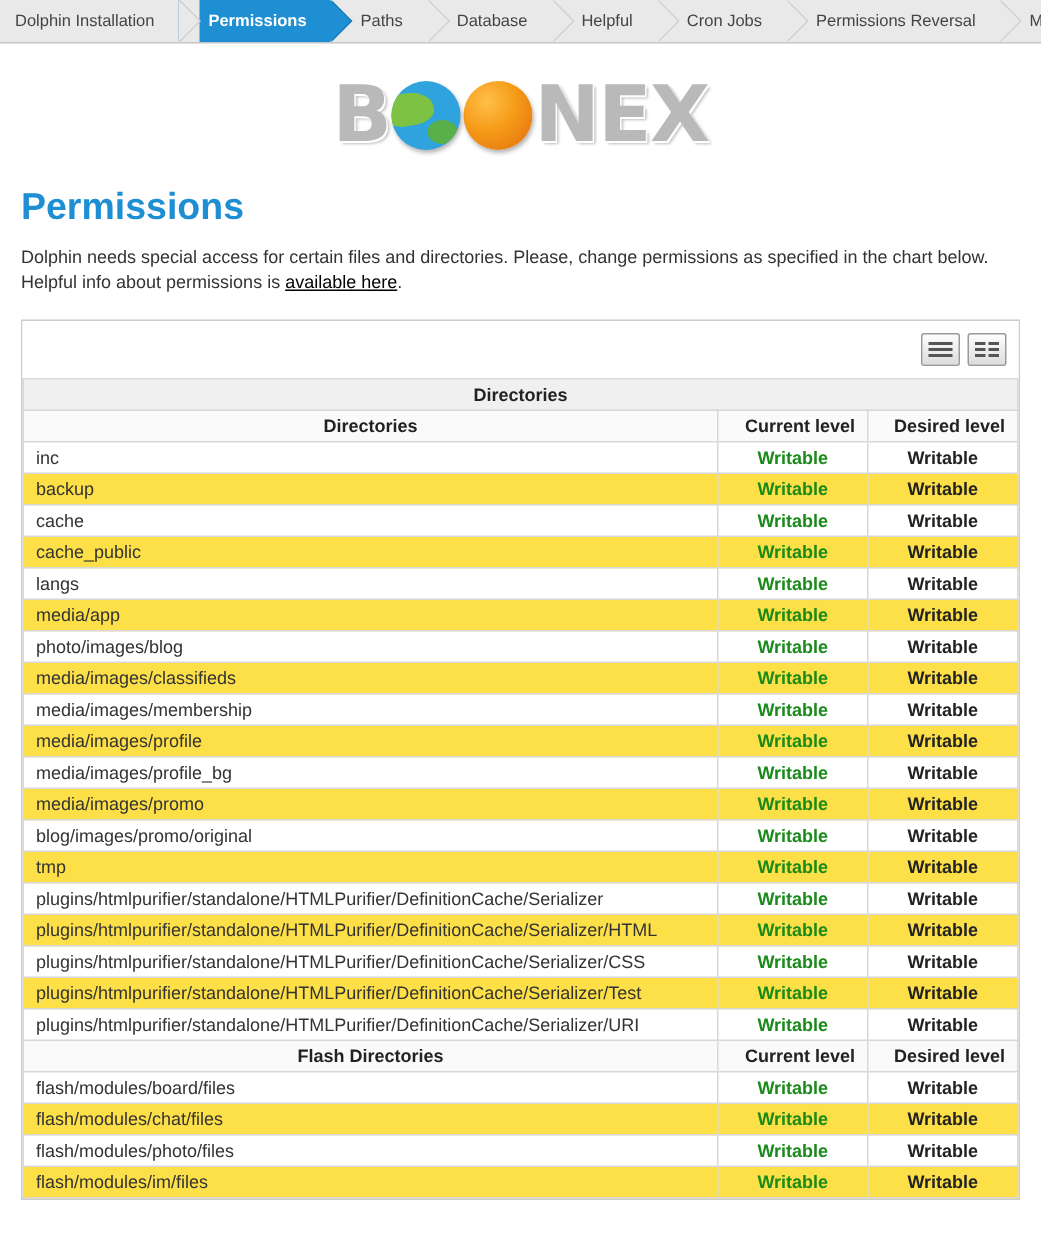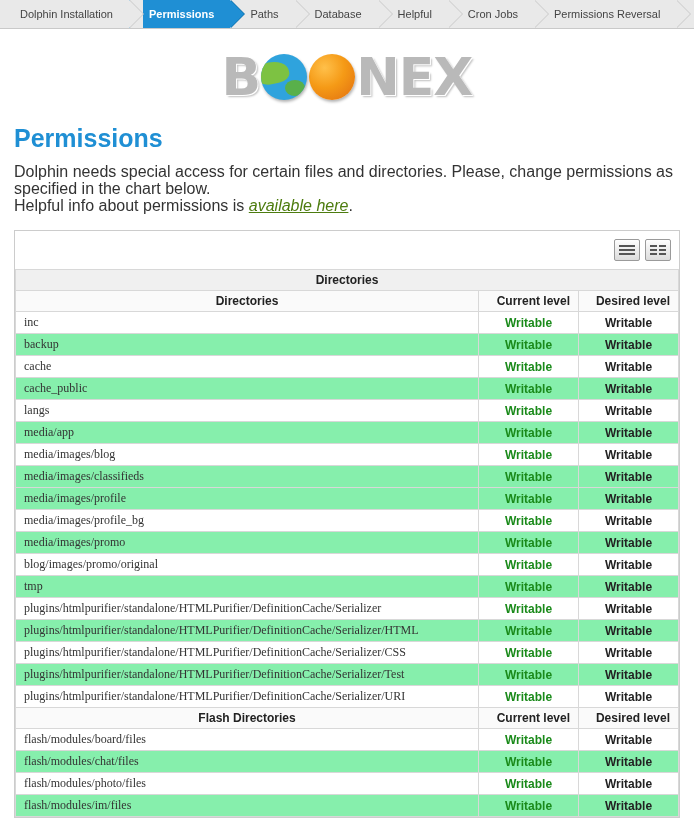--- a/index.html
+++ b/index.html
@@ -25,21 +25,21 @@
   .step {
     position: relative;
     display: flex;
     align-items: center;
     padding: 0 16px 0 20px;
     font-size: 11px;
     color: #444;
     background: #e9e9e9;
     white-space: nowrap;
   }
-  .step:first-child { }
+  .step:first-child { padding-left: 10px; }
   .step .arrow-r {
     position: absolute;
     right: -14px;
     top: 0;
     width: 0; height: 0;
     border-top: 14.5px solid transparent;
     border-bottom: 14.5px solid transparent;
     border-left: 14px solid #e9e9e9;
     z-index: 2;
   }
@@ -126,26 +126,26 @@
 
   
   .content { padding: 0 14px; }
   h1.page-title {
     color: #1f8fd4;
     font-size: 25px;
     margin: 0 0 10px 0;
     font-weight: bold;
   }
   .intro {
-    font-size: 16px;
+    font-size: 12px;
     line-height: 17px;
     color: #333;
     margin-bottom: 16px;
   }
-  .intro a { color: #4d7c0f; font-style: italic; }
+  .intro a { color: #000000; }
 
   
   .panel {
     border: 1px solid #cccccc;
     background: #ffffff;
   }
   .panel-toolbar {
     height: 38px;
     display: flex;
     align-items: center;
@@ -193,35 +193,35 @@
     background: #f0f0f0;
     color: #222;
   }
   .col-head td {
     text-align: right;
     font-weight: bold;
     background: #fafafa;
     color: #222;
   }
   .col-head td.dir-col { text-align: center; }
-  td.dir { text-align: left; color: #333; font-family: Liberation Serif, serif; }
+  td.dir { text-align: left; color: #333; }
   td.cur {
     text-align: center;
     color: #1a8a1a;
     font-weight: bold;
     width: 100px;
   }
   td.des {
     text-align: center;
     color: #222;
     font-weight: bold;
     width: 100px;
   }
   tr.odd td { background: #ffffff; }
-  tr.even td { background: #86efac; }
+  tr.even td { background: #fde047; }
 </style>
 </head>
 <body>
 
 <div class="stepbar" id="stepbar">
     <div class="step">
       <span>Dolphin Installation</span>
       <span class="arrow-r-b"></span>
       <span class="arrow-r"></span>
     </div>
@@ -334,26 +334,31 @@
             <td class="dir">langs</td>
             <td class="cur">Writable</td>
             <td class="des">Writable</td>
           </tr>
           <tr class="even">
             <td class="dir">media/app</td>
             <td class="cur">Writable</td>
             <td class="des">Writable</td>
           </tr>
           <tr class="odd">
-            <td class="dir">media/images/blog</td>
+            <td class="dir">photo/images/blog</td>
             <td class="cur">Writable</td>
             <td class="des">Writable</td>
           </tr>
           <tr class="even">
             <td class="dir">media/images/classifieds</td>
+            <td class="cur">Writable</td>
+            <td class="des">Writable</td>
+          </tr>
+          <tr class="odd">
+            <td class="dir">media/images/membership</td>
             <td class="cur">Writable</td>
             <td class="des">Writable</td>
           </tr>
           <tr class="even">
             <td class="dir">media/images/profile</td>
             <td class="cur">Writable</td>
             <td class="des">Writable</td>
           </tr>
           <tr class="odd">
             <td class="dir">media/images/profile_bg</td>

